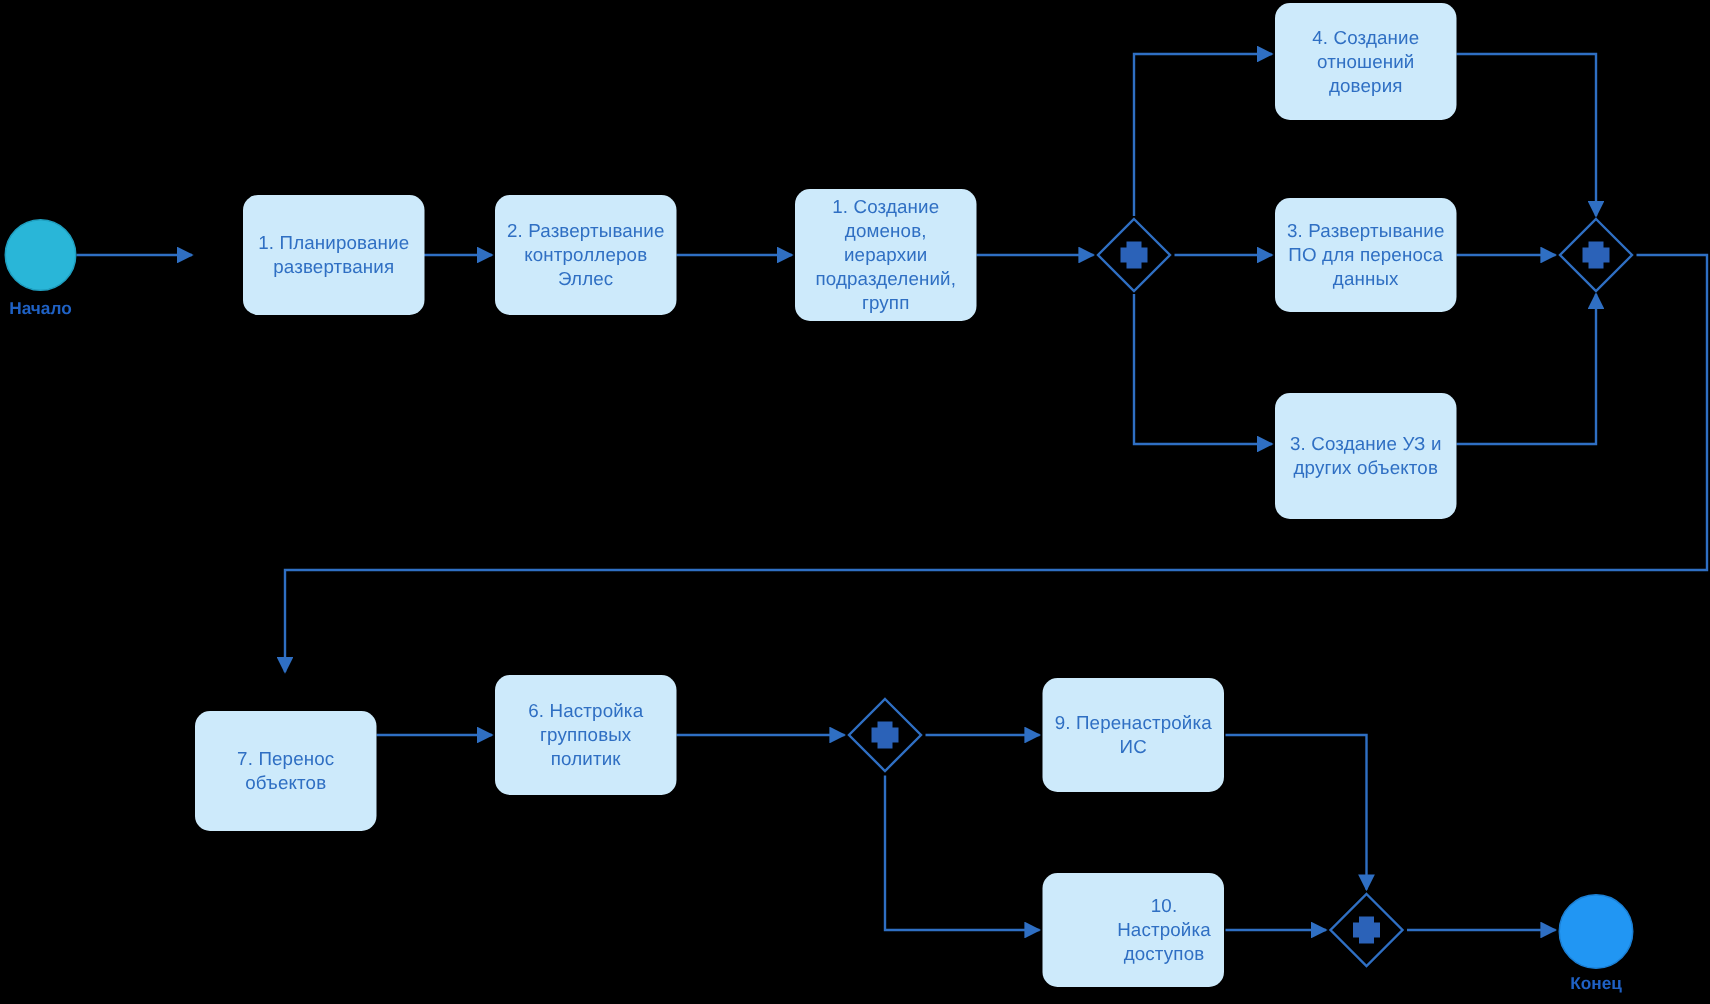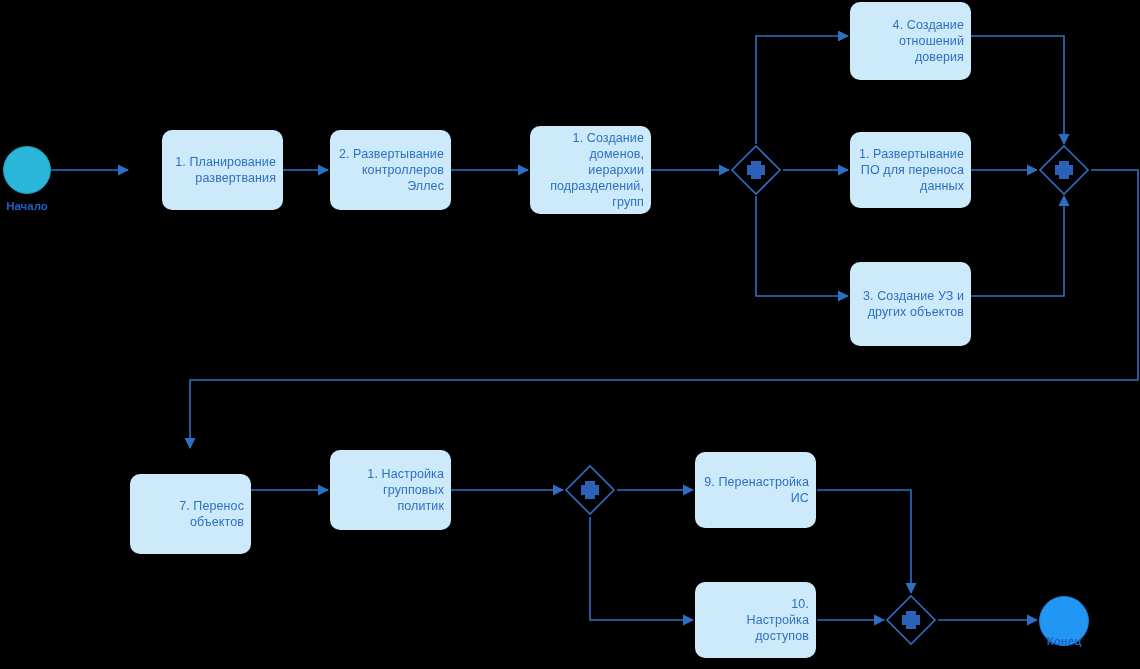--- a/index.html
+++ b/index.html
@@ -25,21 +25,21 @@
     pointer-events: none;
   }
   .node-task {
     position: absolute;
     box-sizing: border-box;
     background: #cdeafb;
     border-radius: 10px;
     display: flex;
     align-items: center;
     justify-content: center;
-    text-align: right;
+    text-align: center;
     color: #2f6fc3;
     font-size: 12.5px;
     line-height: 16px;
     padding: 4px 7px;
     letter-spacing: 0.1px;
   }
   .node-event {
     position: absolute;
     border-radius: 50%;
     box-sizing: border-box;
@@ -112,33 +112,33 @@
 
   <div class="node-task" style="left:530px; top:126px; width:121px; height:88px;">
     <span>1. Создание доменов, иерархии подразделений, групп</span>
   </div>
 
   <div class="node-task" style="left:850px; top:2px; width:121px; height:78px;">
     <span>4. Создание отношений доверия</span>
   </div>
 
   <div class="node-task" style="left:850px; top:132px; width:121px; height:76px;">
-    <span>1. Развертывание ПО для переноса данных</span>
+    <span>3. Развертывание ПО для переноса данных</span>
   </div>
 
   <div class="node-task" style="left:850px; top:262px; width:121px; height:84px;">
     <span>3. Создание УЗ и других объектов</span>
   </div>
 
   <div class="node-task" style="left:130px; top:450px; width:121px; height:80px;margin-top:24px;">
     <span>7. Перенос объектов</span>
   </div>
 
   <div class="node-task" style="left:330px; top:450px; width:121px; height:80px;">
-    <span>1. Настройка групповых политик</span>
+    <span>6. Настройка групповых политик</span>
   </div>
 
   <div class="node-task" style="left:695px; top:452px; width:121px; height:76px;">
     <span>9. Перенастройка ИС</span>
   </div>
 
   <div class="node-task" style="left:695px; top:582px; width:121px; height:76px;padding-left:48px;">
     <span>10. Настройка доступов</span>
   </div>
 
@@ -164,15 +164,15 @@
   </div>
 
   <div class="gateway" style="left:885px; top:594px;">
     <svg viewBox="0 0 52 52" width="52" height="52">
       <polygon points="26,2 50,26 26,50 2,26" fill="none" stroke="#2f6fc3" stroke-width="1.6"></polygon>
       <path d="M 21 17 H 31 V 21 H 35 V 31 H 31 V 35 H 21 V 31 H 17 V 21 H 21 Z" fill="#2b62b8"></path>
     </svg>
   </div>
 
   <div class="node-event event-end" style="left:1039px; top:596px; width:50px; height:50px;"></div>
-  <div class="event-label" style="left:1024px; top:635px; width:80px;">Конец</div>
+  <div class="event-label" style="left:1024px; top:650px; width:80px;">Конец</div>
 
 </div>
 
 </body></html>

